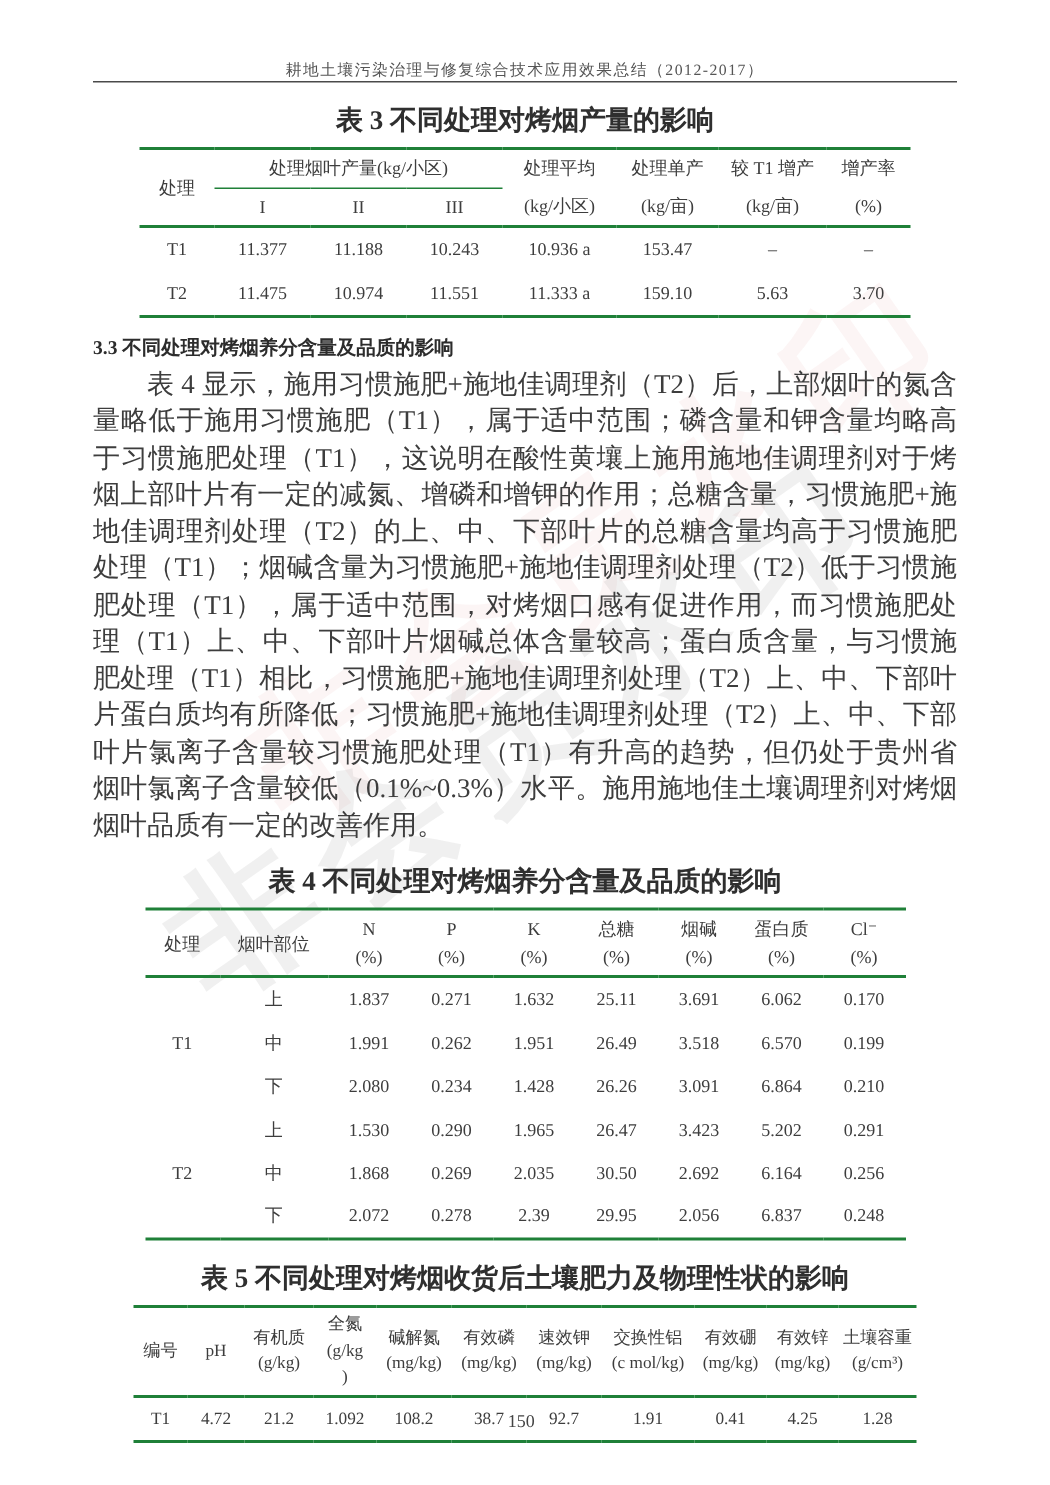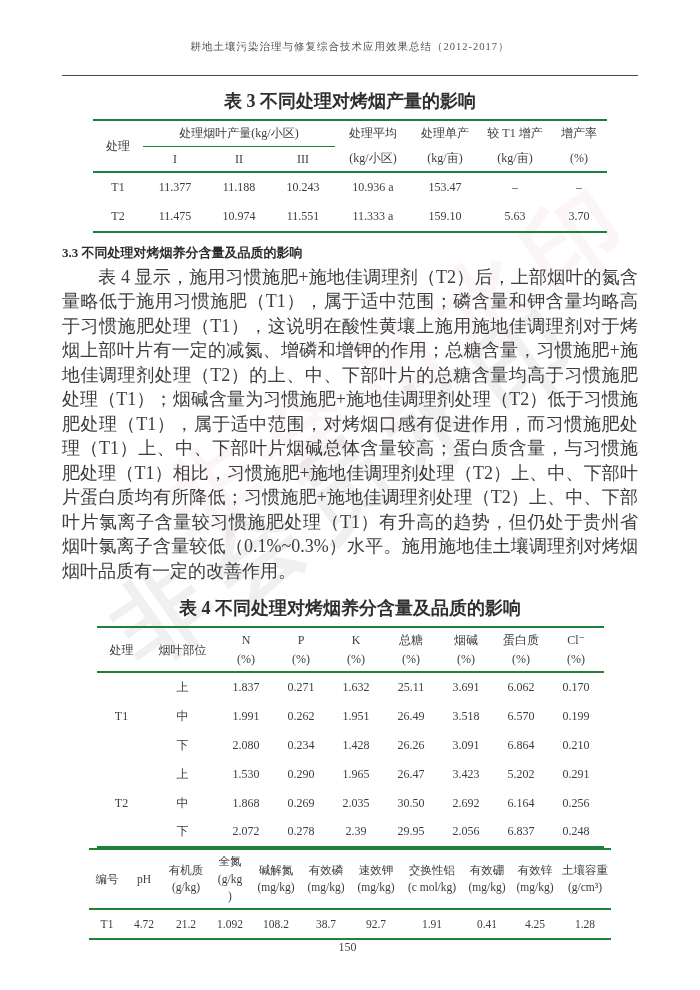--- a/index.html
+++ b/index.html
@@ -16,21 +16,21 @@
   .watermark{
     position:absolute; z-index:0; text-align:center; pointer-events:none;
     font-size:96px; letter-spacing:14px; font-weight:bold; white-space:nowrap;
   }
   .wm-gray{ left:10px; top:420px; width:680px; transform:rotate(-35deg); color:rgba(110,110,110,0.10); }
   .wm-red { left:60px; top:300px; width:680px; transform:rotate(-35deg); color:rgba(205,80,80,0.06); }
   .content{ position:absolute; z-index:1; left:62px; right:62px; top:40px; }
 
   .running-head{
     text-align:center; font-size:10.5px; color:#555;
-    padding-bottom:21px; border-bottom:1px solid #4a4a4a;
+    padding-bottom:0; border-bottom:1px solid #4a4a4a;
     letter-spacing:1px;
   }
 
   .tbl-title{
     text-align:center; font-weight:bold; font-size:18px; color:#2f2f2f;
     margin:13px 0 6px 0;
   }
 
   table{
     border-collapse:collapse; table-layout:fixed; margin:0 auto;
@@ -230,20 +230,21 @@
           <td>2.39</td>
           <td>29.95</td>
           <td>2.056</td>
           <td>6.837</td>
           <td>0.248</td>
         </tr>
       </tbody>
   </table>
 
 
+  <div class="tbl-title">表 5 不同处理对烤烟收货后土壤肥力及物理性状的影响</div>
 
   <table class="t5">
     <colgroup>
       <col style="width:36px">
         <col style="width:38px">
         <col style="width:46px">
         <col style="width:42px">
       <col style="width:50px">
         <col style="width:50px">
         <col style="width:50px">

